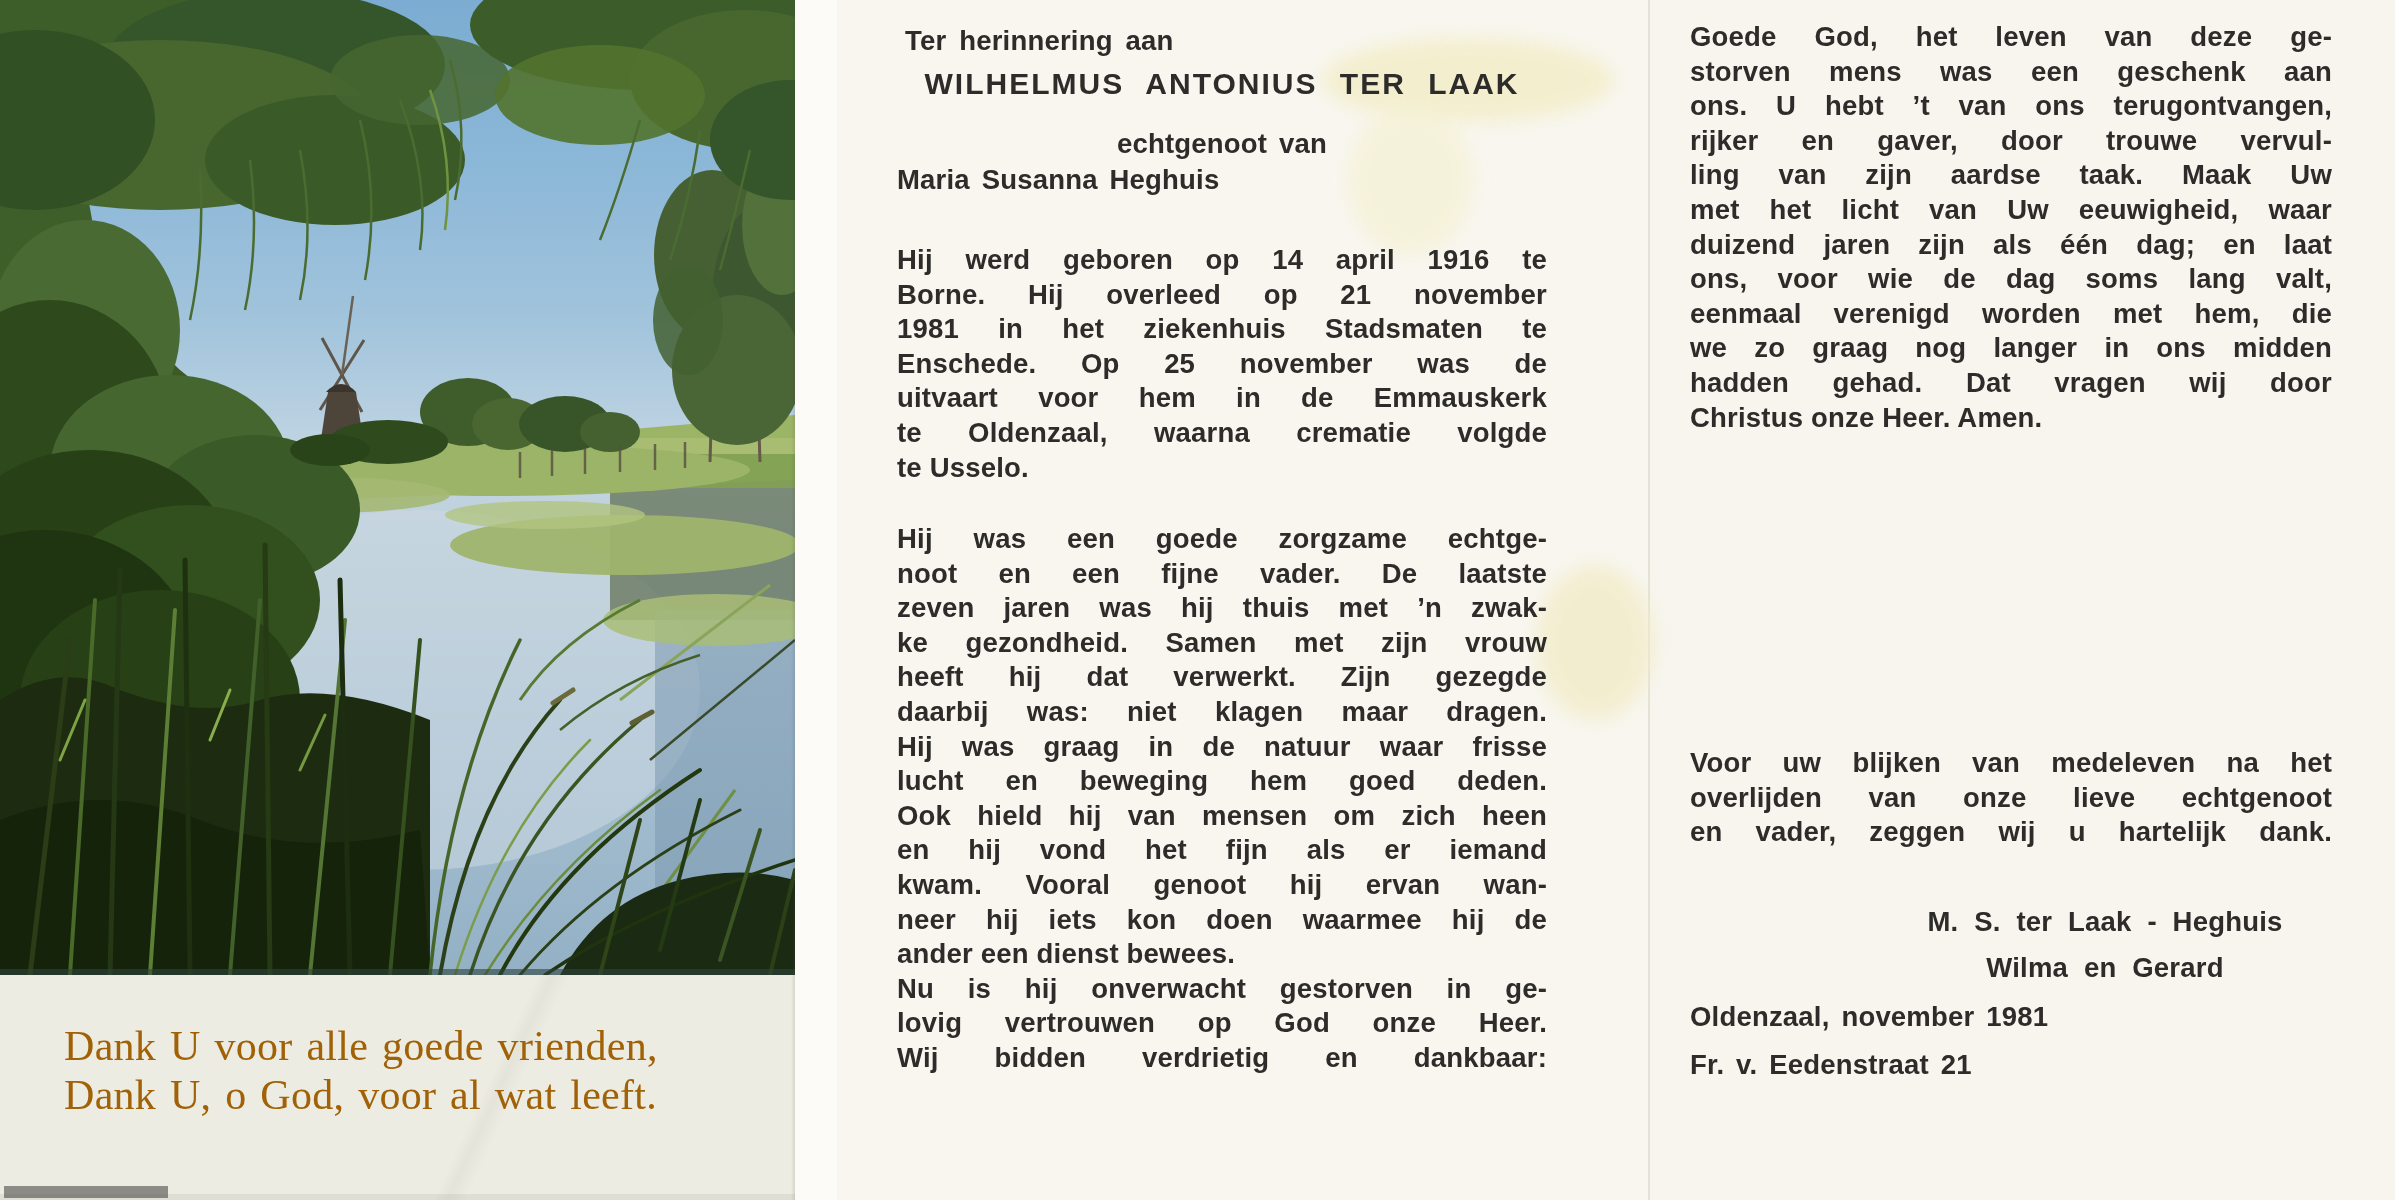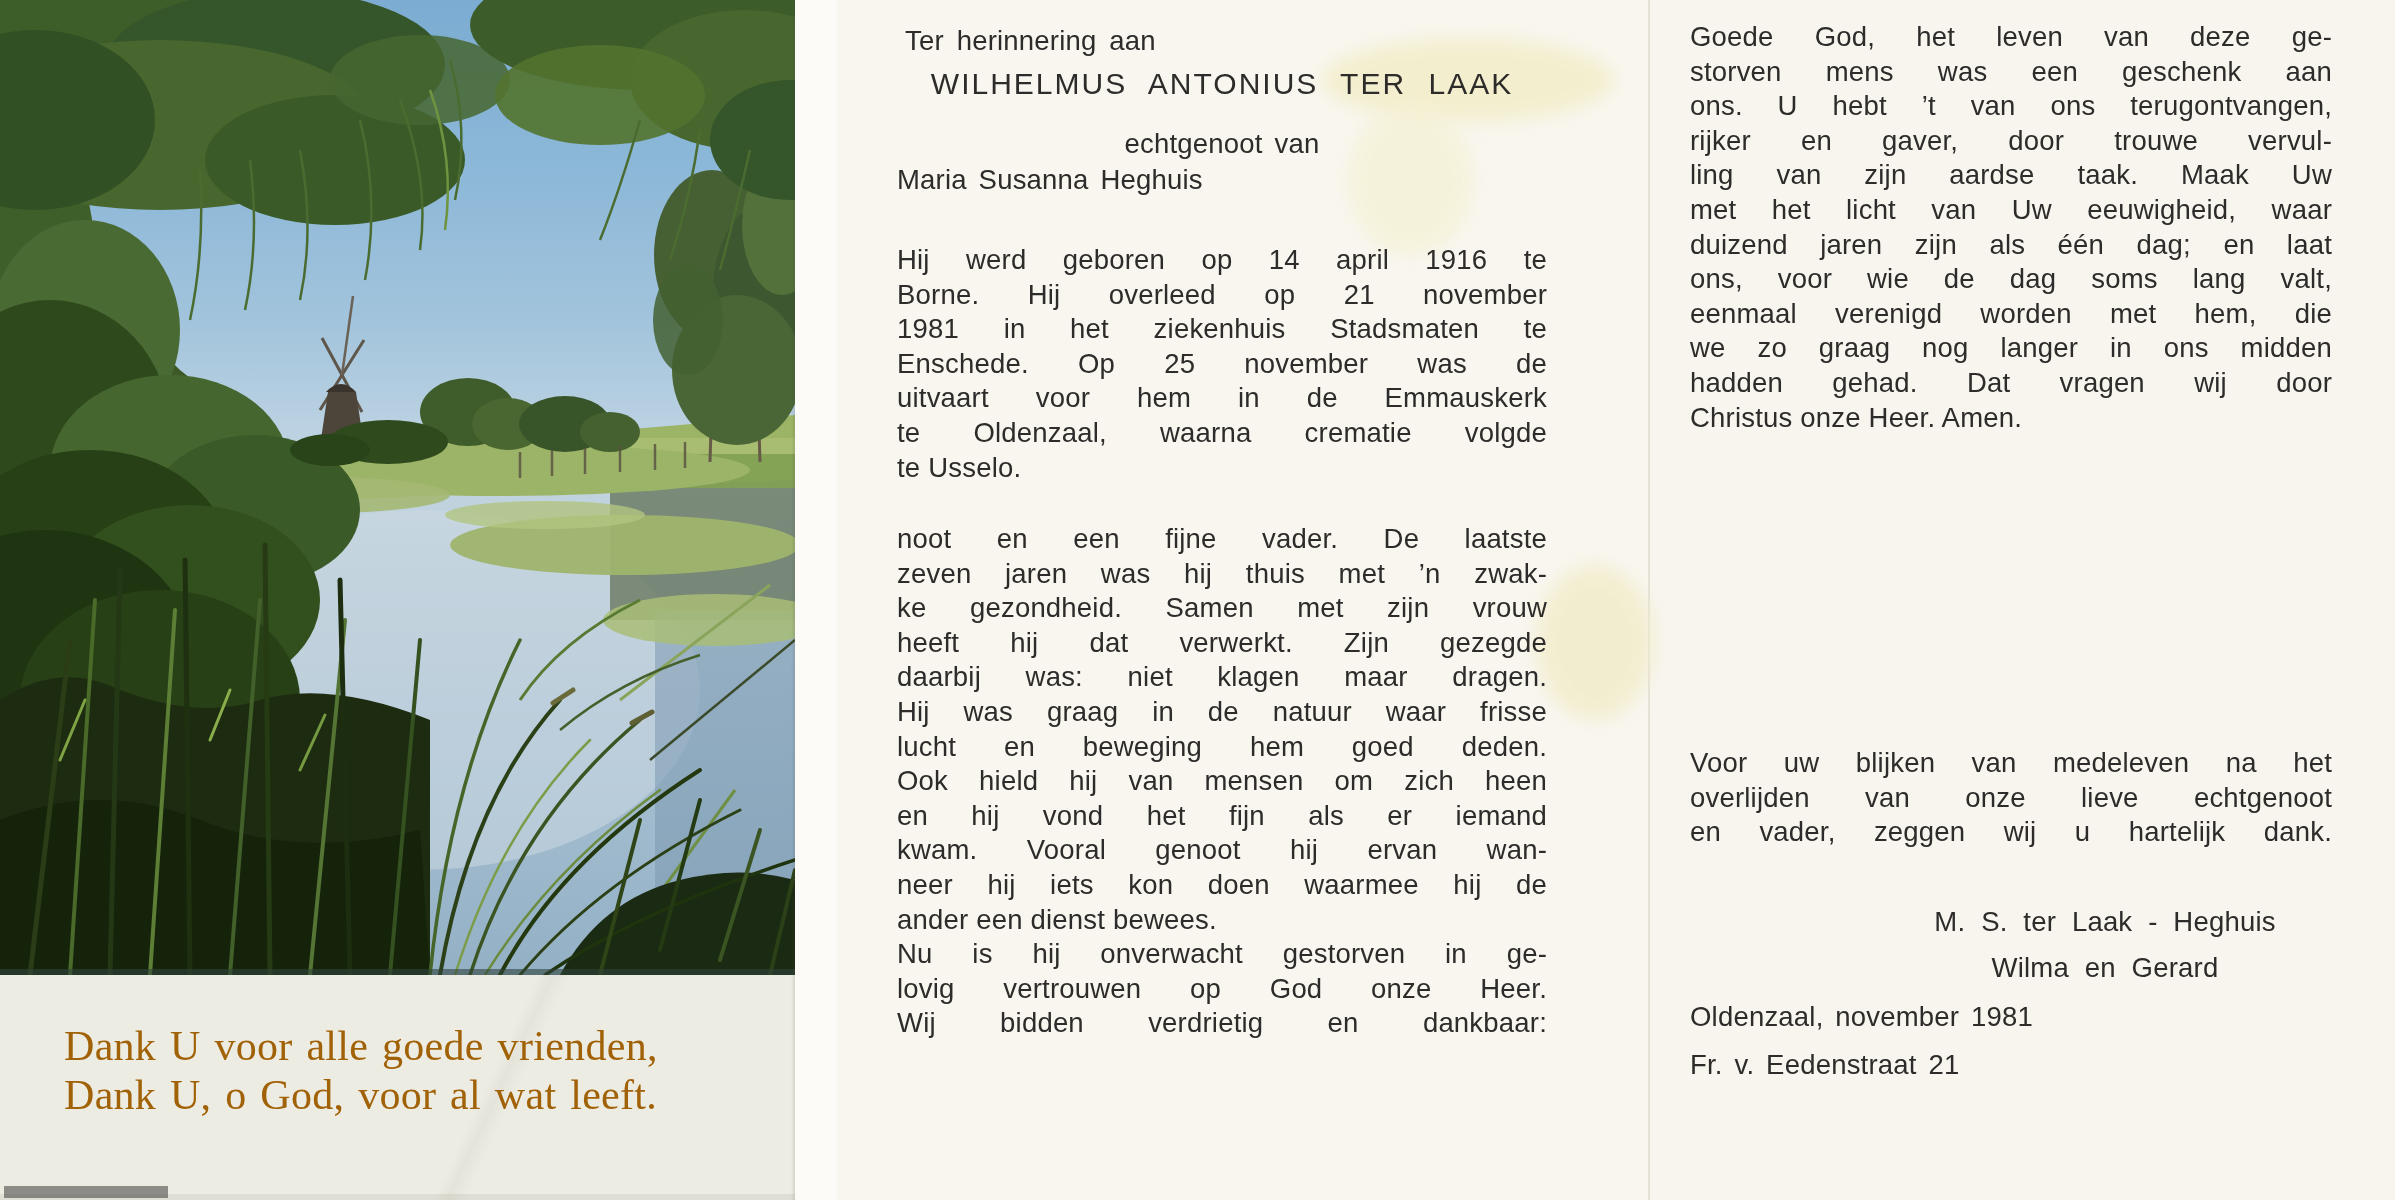--- a/index.html
+++ b/index.html
@@ -38,21 +38,21 @@
   #right-card{position:absolute;left:1650px;top:0;width:745px;height:1200px;background:#f7f5ee;}
   #fold-line{position:absolute;left:1648px;top:0;width:2px;height:1200px;background:rgba(185,180,160,.35);}
 
   
   .stain{position:absolute;border-radius:50%;filter:blur(9px);}
   #stain-a{left:1322px;top:38px;width:292px;height:84px;background:#f3eecb;opacity:.9;}
   #stain-b{left:1348px;top:105px;width:125px;height:150px;background:#f5f1d5;opacity:.75;}
   #stain-c{left:1536px;top:565px;width:118px;height:155px;background:#f2ecc9;opacity:.8;}
 
   
-  .sans{color:#2d2c2a;font-size:27.5px;letter-spacing:.2px;}
+  .sans{color:#2d2c2a;font-size:27.5px;letter-spacing:.2px;font-weight:bold;}
   .tline{height:34.6px;line-height:34.6px;white-space:nowrap;}
   .jline{white-space:normal;text-align:justify;text-align-last:justify;text-justify:inter-word;}
   .nline{text-align:left;}
   #mid-col{position:absolute;left:897px;top:0;width:650px;}
   #mid-col .abs{position:absolute;width:650px;}
   #hdr-line1{top:24px;left:8px;word-spacing:5px;}
   #hdr-name{top:67px;text-align:center;font-size:30px;letter-spacing:2px;word-spacing:12px;}
   #hdr-relation{top:127px;text-align:center;word-spacing:4px;}
   #hdr-spouse{top:163px;text-align:left;word-spacing:4px;}
   #para1{top:243px;}
@@ -244,20 +244,21 @@
       <div class="sans tline jline">Hij werd geboren op 14 april 1916 te</div>
       <div class="sans tline jline">Borne. Hij overleed op 21 november</div>
       <div class="sans tline jline">1981 in het ziekenhuis Stadsmaten te</div>
       <div class="sans tline jline">Enschede. Op 25 november was de</div>
       <div class="sans tline jline">uitvaart voor hem in de Emmauskerk</div>
       <div class="sans tline jline">te Oldenzaal, waarna crematie volgde</div>
       <div class="sans tline nline">te Usselo.</div>
     </div>
 
     <div class="abs" id="para2">
+      <div class="sans tline jline">Hij was een goede zorgzame echtge-</div>
       <div class="sans tline jline">noot en een fijne vader. De laatste</div>
       <div class="sans tline jline">zeven jaren was hij thuis met ’n zwak-</div>
       <div class="sans tline jline">ke gezondheid. Samen met zijn vrouw</div>
       <div class="sans tline jline">heeft hij dat verwerkt. Zijn gezegde</div>
       <div class="sans tline jline">daarbij was: niet klagen maar dragen.</div>
       <div class="sans tline jline">Hij was graag in de natuur waar frisse</div>
       <div class="sans tline jline">lucht en beweging hem goed deden.</div>
       <div class="sans tline jline">Ook hield hij van mensen om zich heen</div>
       <div class="sans tline jline">en hij vond het fijn als er iemand</div>
       <div class="sans tline jline">kwam. Vooral genoot hij ervan wan-</div>

